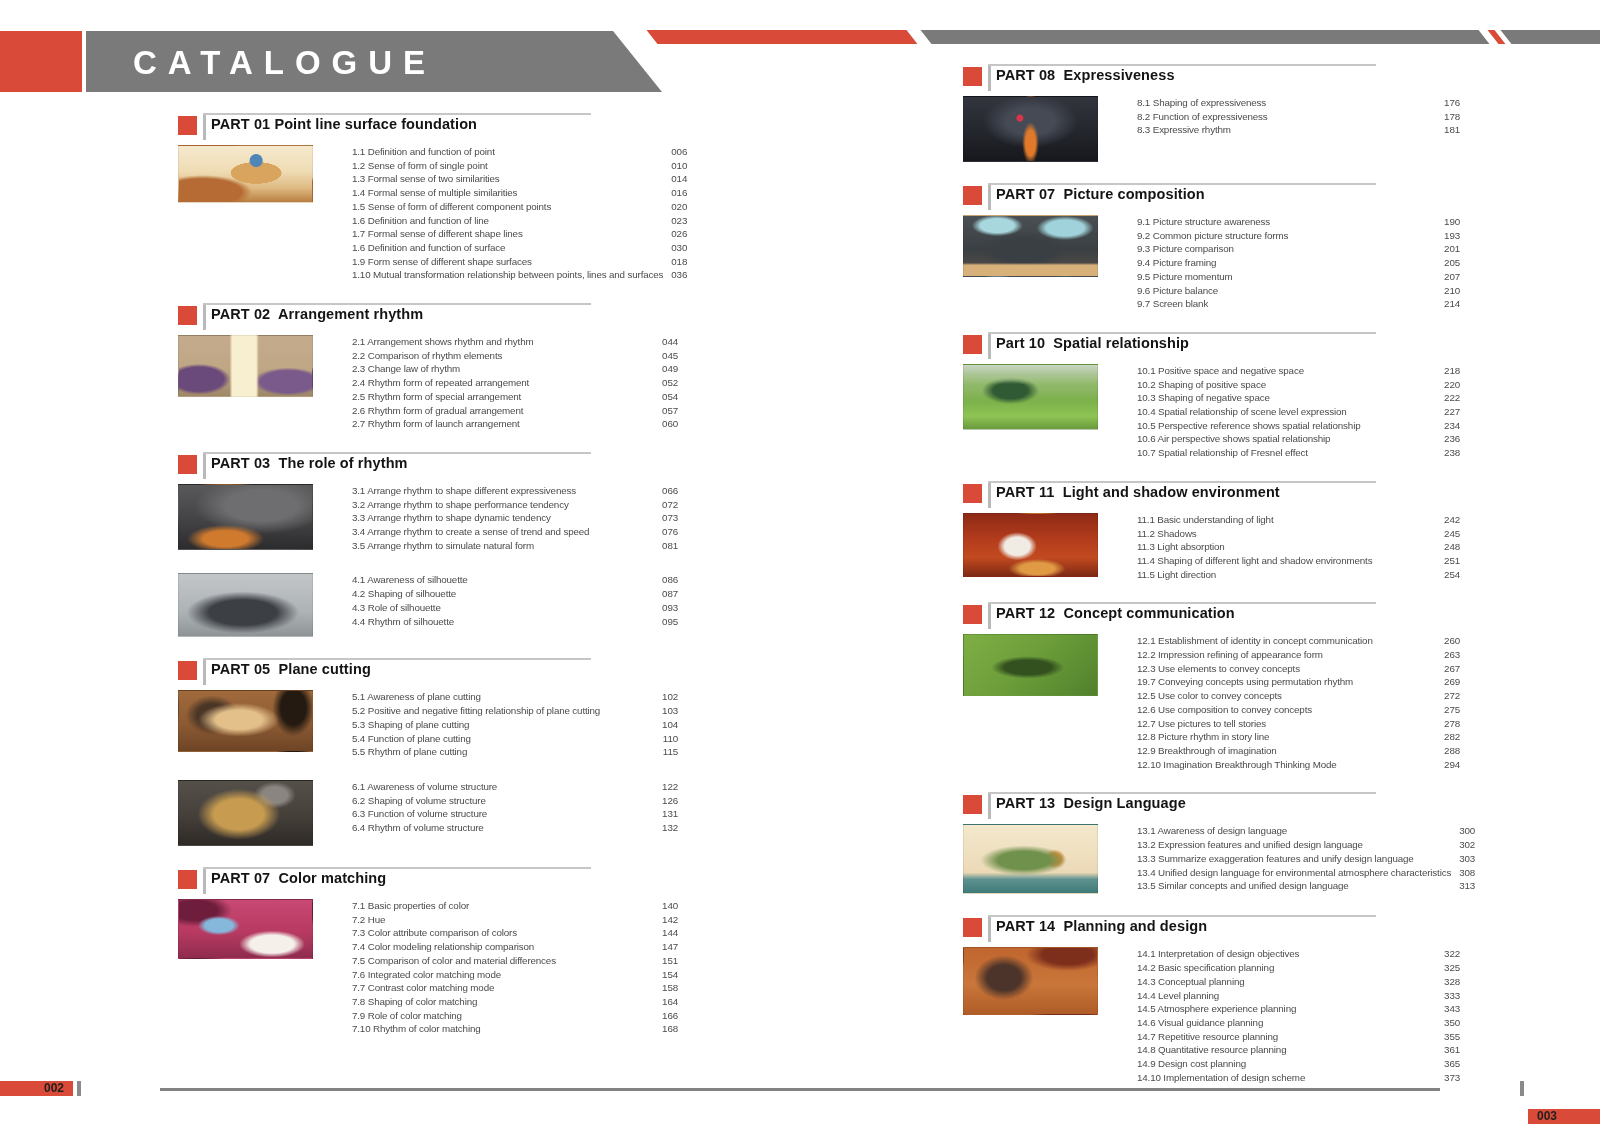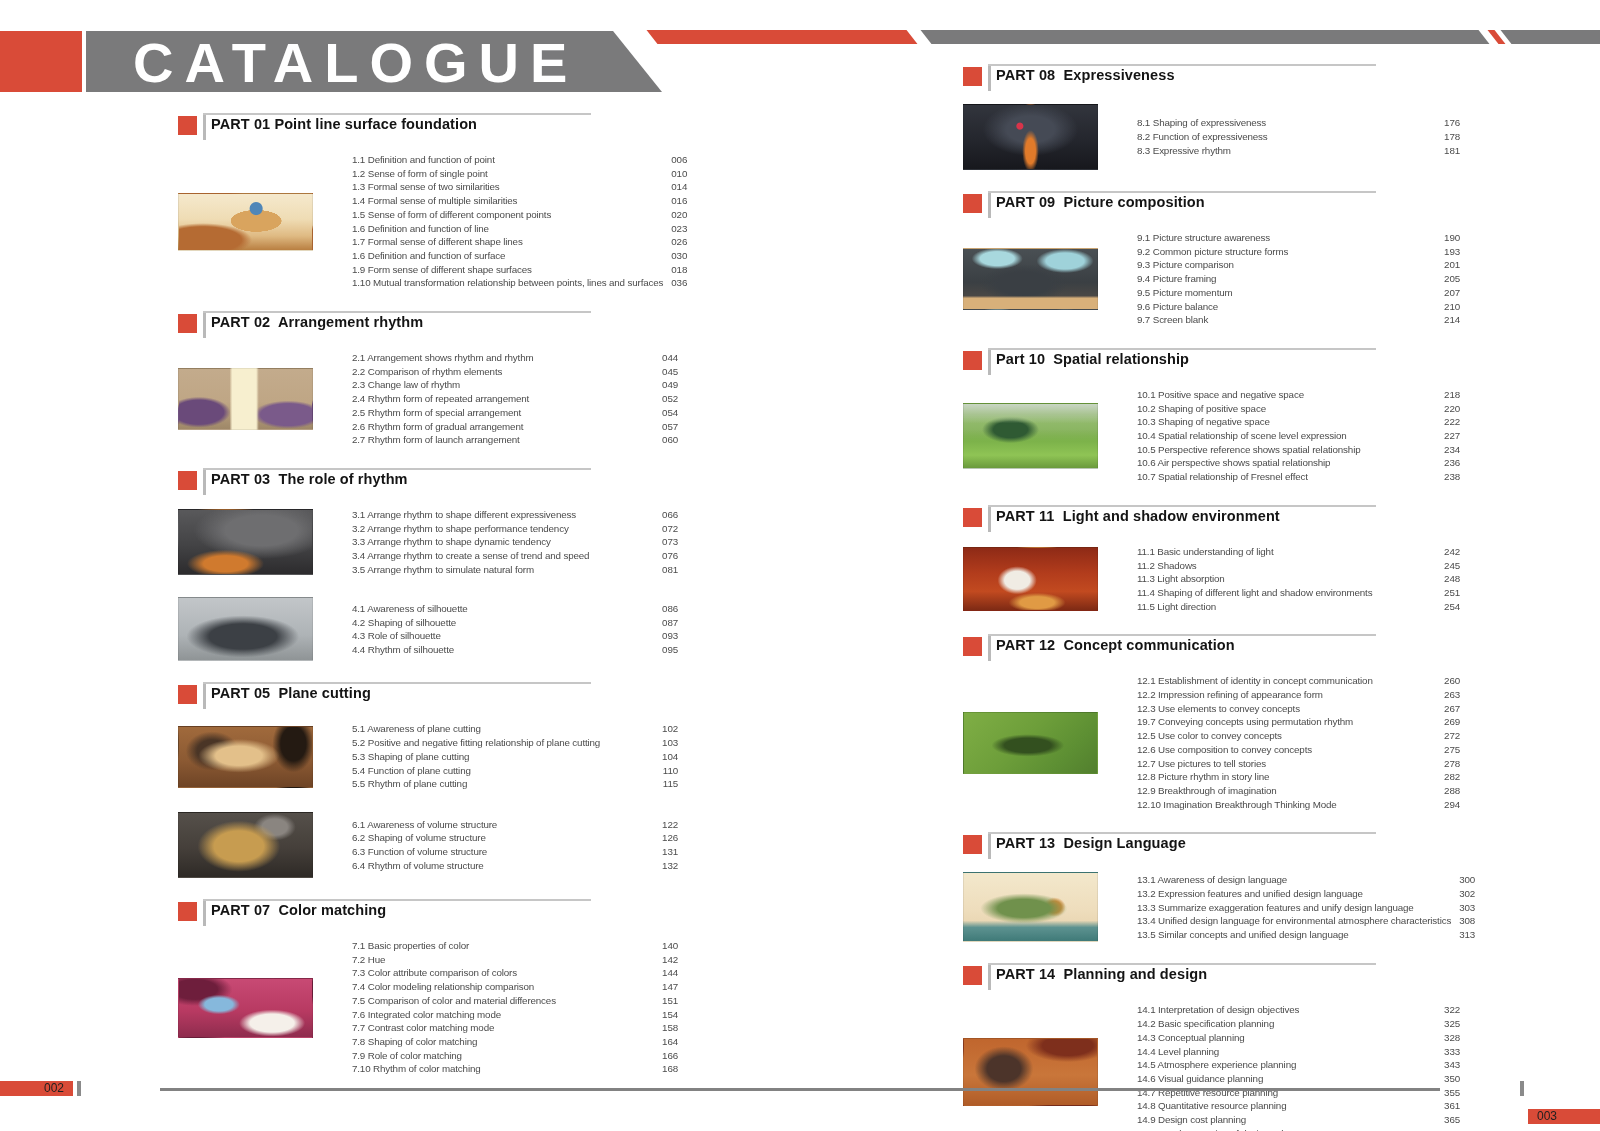--- a/index.html
+++ b/index.html
@@ -10,21 +10,21 @@
   #page{
     position:relative;width:1600px;height:1131px;background:#ffffff;overflow:hidden;
     font-family:"Liberation Sans",sans-serif;
   }
 
   
   .top-red-sq{position:absolute;left:0;top:31px;width:82px;height:61px;background:var(--red);}
   .banner{
     position:absolute;left:86px;top:31px;width:576px;height:61px;background:var(--gray);
     clip-path:polygon(0 0,91.5% 0,100% 100%,0 100%);
-    color:#ffffff;font-weight:bold;font-size:56px;letter-spacing:11px;line-height:63px;
+    color:#ffffff;font-weight:bold;font-size:33px;letter-spacing:11px;line-height:63px;
     padding-left:47px;box-sizing:border-box;white-space:nowrap;
   }
   .deco{position:absolute;top:30px;height:14px;transform:skewX(38deg);}
   #deco-red{left:652px;width:260px;background:var(--red);}
   #deco-gray{left:926px;width:558px;background:var(--gray);}
   #deco-sliver{left:1493px;width:7px;background:var(--red);}
   #deco-gray2{left:1506px;width:104px;background:var(--gray);}
 
   
   .col{position:absolute;width:500px;}
@@ -34,21 +34,21 @@
   
   .part-section{margin-bottom:21px;}
   .sec-header{position:relative;height:24px;}
   .red-sq{position:absolute;left:0;top:3px;width:19px;height:19px;background:var(--red);}
   .vbar{position:absolute;left:25px;top:0;width:3px;height:27px;background:#b9b9b9;}
   .hairline{position:absolute;left:25px;top:0;width:388px;height:2px;background:#c6c6c6;}
   .sec-title{
     position:absolute;left:33px;top:3px;margin:0;font-size:14.5px;font-weight:bold;
     color:#141414;white-space:pre;letter-spacing:0.1px;text-align:right;
   }
-  .sec-body{display:flex;margin-top:16px;align-items:center;}
+  .sec-body{display:flex;margin-top:8px;align-items:flex-start;}
   .thumb{width:135px;flex:0 0 135px;border:1px solid rgba(0,0,0,0.07);box-sizing:border-box;}
   .rows{margin-left:39px;flex:1;}
   .row{display:flex;justify-content:space-between;line-height:13.7px;font-size:9.8px;color:#4b4b4b;letter-spacing:-0.15px;}
   .item-title{white-space:nowrap;}
   .item-page{margin-left:8px;flex:0 0 auto;}
 
   
   .th1{height:58px;background:
     radial-gradient(circle at 58% 26%, #4f86b8 0 6px, rgba(0,0,0,0) 7px),
     radial-gradient(ellipse 42px 18px at 58% 48%, #d9a45e 0 60%, rgba(0,0,0,0) 61%),
@@ -110,21 +110,21 @@
     linear-gradient(180deg,#f3e8cc 0%,#eeddbc 55%,#e4cfa8 100%);}
   .th14{height:68px;background:
     radial-gradient(ellipse 42px 32px at 30% 45%, #4c342a 0 40%, rgba(0,0,0,0) 70%),
     radial-gradient(ellipse 56px 22px at 78% 10%, #7e2f1c 0 45%, rgba(0,0,0,0) 75%),
     linear-gradient(180deg,#c0662e 0%,#c9763a 55%,#b05c28 100%);}
 
   
   .footer-line{position:absolute;left:160px;top:1088px;width:1280px;height:3px;background:#828282;}
   .pagenum{
     position:absolute;top:1081px;height:15px;background:var(--red);color:#1f1f1f;
-    font-weight:normal;font-size:12px;line-height:15px;box-sizing:border-box;
+    font-weight:bold;font-size:12px;line-height:15px;box-sizing:border-box;
   }
   #pagenum-left{left:0;width:73px;text-align:right;padding-right:9px;}
   #pagenum-right{left:1528px;width:72px;text-align:left;padding-left:9px;margin-top:28px;}
   .footer-tick{position:absolute;top:1081px;width:4px;height:15px;background:#8a8a8a;}
   #tick-left{left:77px;}
   #tick-right{left:1520px;}
 </style>
 </head>
 <body>
 
@@ -424,21 +424,21 @@
     <span class="item-page">181</span>
   </div>
           </div>
     </div>
   </section>
       <section class="part-section">
     <div class="sec-header">
       <span class="red-sq"></span>
       <span class="vbar"></span>
       <span class="hairline"></span>
-      <h2 class="sec-title">PART 09  Picture composition</h2>
+      <h2 class="sec-title">PART 07  Picture composition</h2>
     </div>
     <div class="sec-body">
       <div class="thumb th9"></div>
       <div class="rows">
             <div class="row">
     <span class="item-title">9.1 Picture structure awareness</span>
     <span class="item-page">190</span>
   </div>
             <div class="row">
     <span class="item-title">9.2 Common picture structure forms</span>

